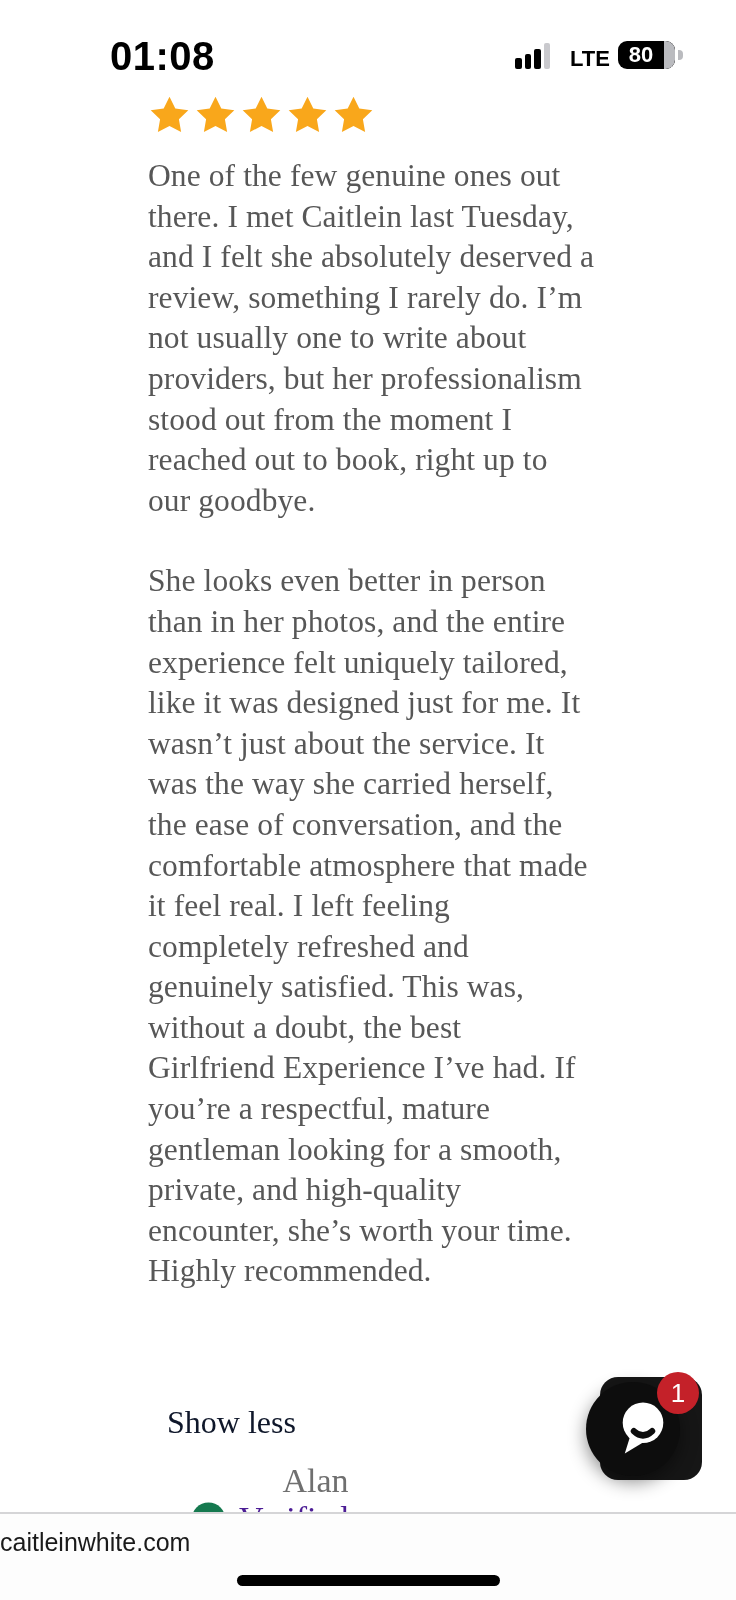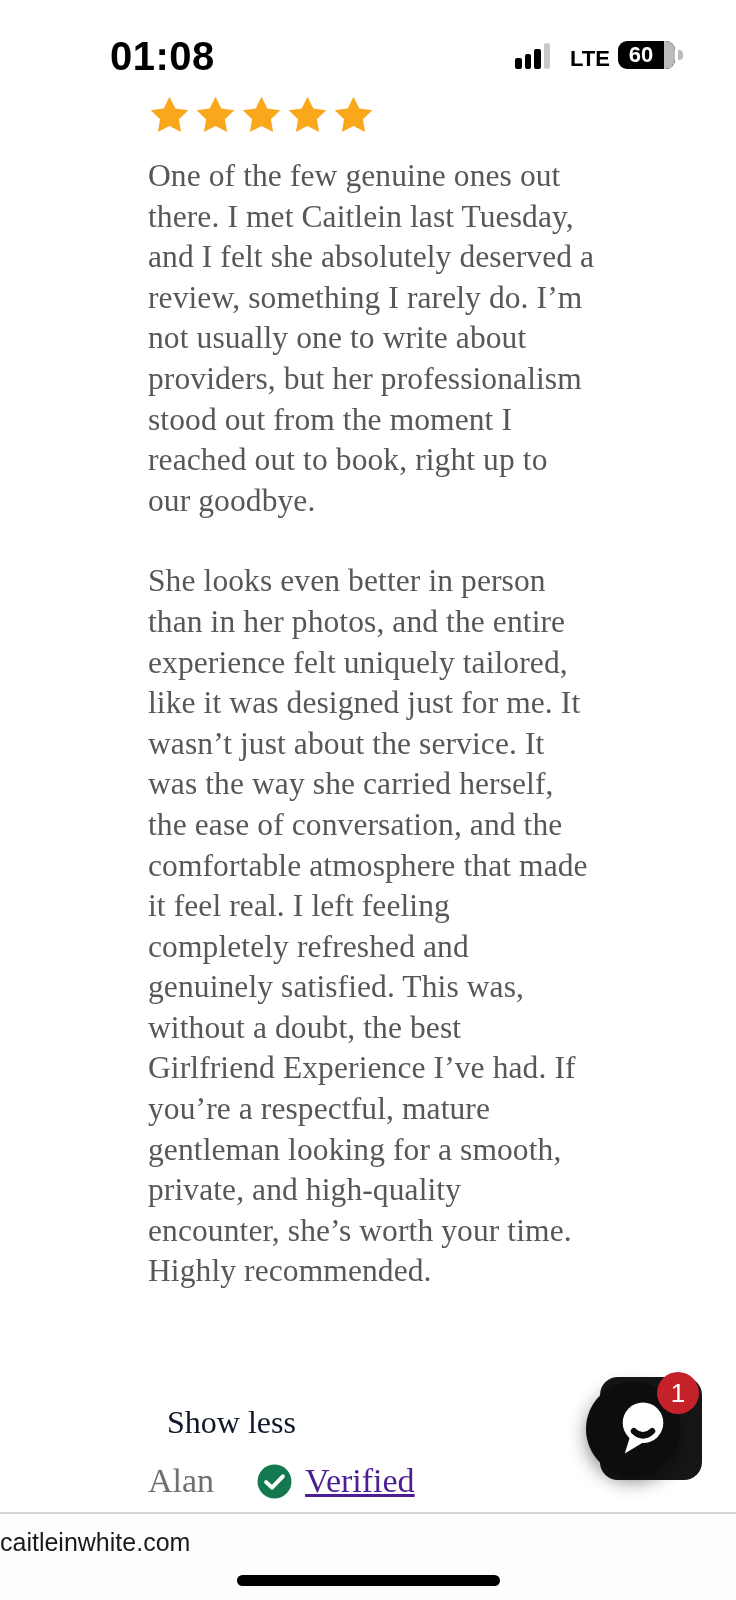--- a/index.html
+++ b/index.html
@@ -37,21 +37,21 @@
   .review-body p{
     margin:0;font:400 31.5px/40.6px "Liberation Serif",serif;color:#575757;
     letter-spacing:.1px;
   }
   .review-body p + p{margin-top:40px;}
   .show-less{
     position:absolute;left:167px;top:1404px;
     font:400 32px "Liberation Serif",serif;color:#0f172a;cursor:pointer;
     background:none;border:none;padding:0;
   }
-  .author-row{position:absolute;left:148px;top:1462px;display:flex;align-items:flex-end;}
+  .author-row{position:absolute;left:148px;top:1462px;display:flex;align-items:flex-end;flex-direction:column;}
   .author-name{font:400 34px "Liberation Serif",serif;color:#6f6f6f;}
   .verified{display:flex;align-items:center;margin-left:42px;}
   .verified svg{display:block;}
   .verified-label{margin-left:12px;font:400 34px "Liberation Serif",serif;color:#4c1d95;text-decoration:underline;}
 
   
   .chat-widget{
     position:absolute;left:600px;top:1377px;width:102px;height:103px;
     background:#161616;border-radius:18px;cursor:pointer;
   }
@@ -85,21 +85,21 @@
 <div class="time">01:08</div>
 <div class="signal">
     <i></i>
     <i></i>
     <i></i>
     <i></i>
   </div>
 <div class="lte">LTE</div>
 <div class="battery">
   <div class="empty"></div>
-  <div class="pct">60</div>
+  <div class="pct">80</div>
 </div>
 <div class="battery-cap"></div>
 
 <div class="rating-row">
   <div class="stars">
     <svg width="43" height="41" viewBox="0 0 24 24">
         <polygon points="12,1.6 15.4,8.5 23,9.5 17.5,14.8 18.8,22.3 12,18.7 5.2,22.3 6.5,14.8 1,9.5 8.6,8.5" fill="#F9A71B"></polygon>
       </svg>
     <svg width="43" height="41" viewBox="0 0 24 24">
         <polygon points="12,1.6 15.4,8.5 23,9.5 17.5,14.8 18.8,22.3 12,18.7 5.2,22.3 6.5,14.8 1,9.5 8.6,8.5" fill="#F9A71B"></polygon>

